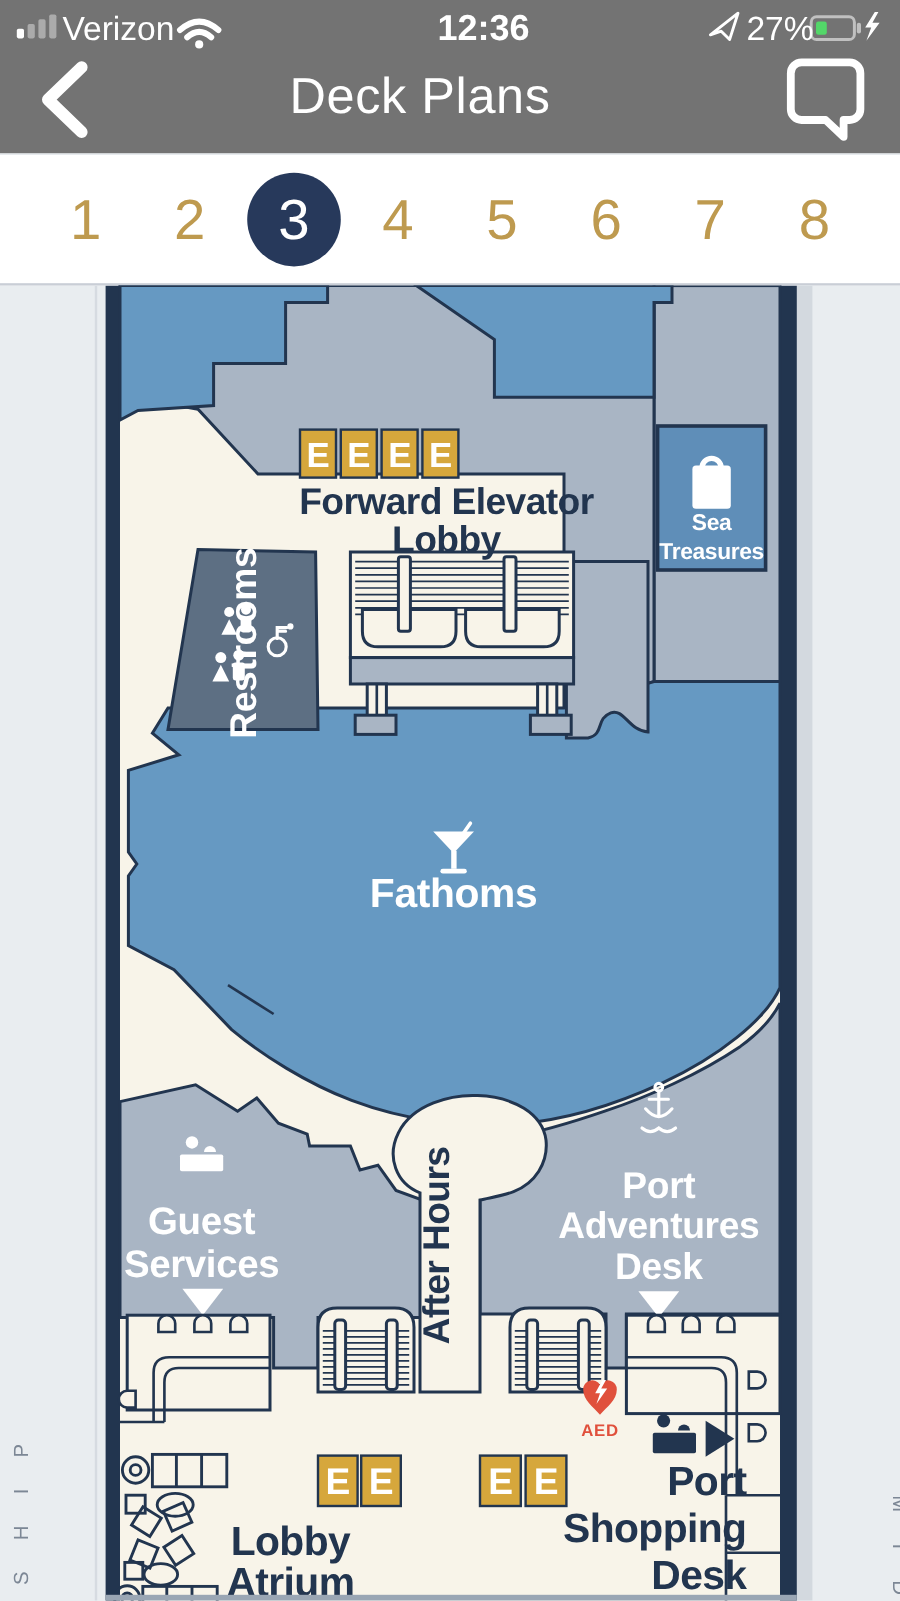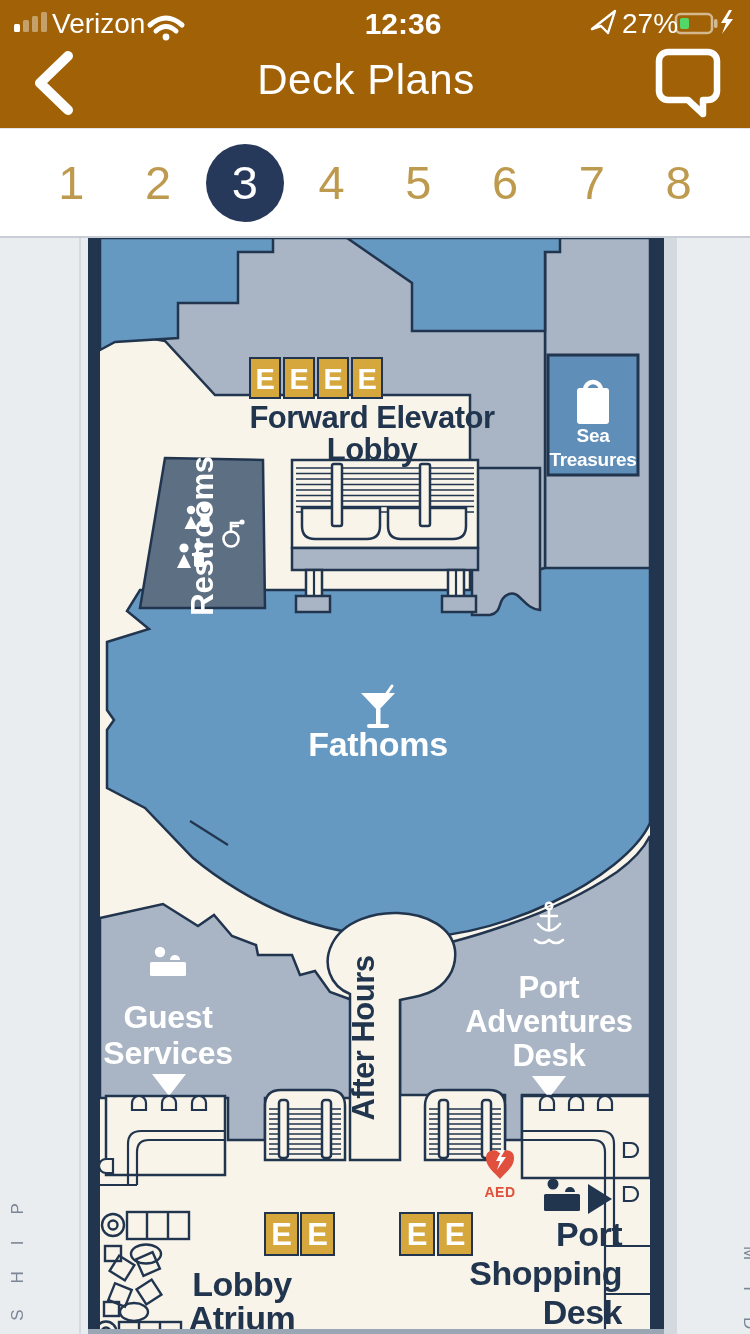--- a/index.html
+++ b/index.html
@@ -1,27 +1,27 @@
 <!DOCTYPE html>
 <html><head>
 <meta charset="utf-8">
 <style>
   html,body{margin:0;padding:0;background:#E9EDF0;}
   body{width:750px;height:1334px;overflow:hidden;position:relative;
        font-family:"Liberation Sans", sans-serif;-webkit-font-smoothing:antialiased;}
 
   
-  .header{position:absolute;top:0;left:0;width:750px;height:128px;background:#a16207;}
+  .header{position:absolute;top:0;left:0;width:750px;height:128px;background:#737373;}
   .statusbar{position:absolute;top:0;left:0;width:750px;height:42px;color:#fff;}
   .carrier{position:absolute;left:52px;top:8px;font-size:28px;color:#fff;}
   .time{position:absolute;left:0;top:7px;width:750px;text-align:center;font-size:30px;font-weight:bold;color:#fff;padding-left:28px;}
   .battpct{position:absolute;left:622px;top:8px;font-size:28px;color:#fff;}
   .navrow{position:absolute;top:42px;left:0;width:750px;height:86px;}
   .navtitle{position:absolute;top:14px;left:0;width:700px;text-align:center;
-            font-size:42px;font-weight:400;color:#fff;letter-spacing:0.5px;padding-left:16px;}
+            font-size:42px;font-weight:400;color:#fff;letter-spacing:0.5px;}
   .backbtn{position:absolute;left:24px;top:6px;width:60px;height:70px;cursor:pointer;}
   .chatbtn{position:absolute;right:26px;top:2px;width:70px;height:76px;cursor:pointer;}
 
   
   .selector{position:absolute;top:128px;left:0;width:750px;height:110px;background:#FFFFFF;
             border-top:1px solid #E2E6EA;border-bottom:2px solid #C9CED6;
             display:flex;align-items:center;padding:0 28px;box-sizing:border-box;}
   .deck{flex:1;display:flex;align-items:center;justify-content:center;height:100%;cursor:pointer;}
   .deck-num{width:78px;height:78px;display:flex;align-items:center;justify-content:center;
             font-size:47px;font-weight:400;color:#BE9A4F;border-radius:50%;}

